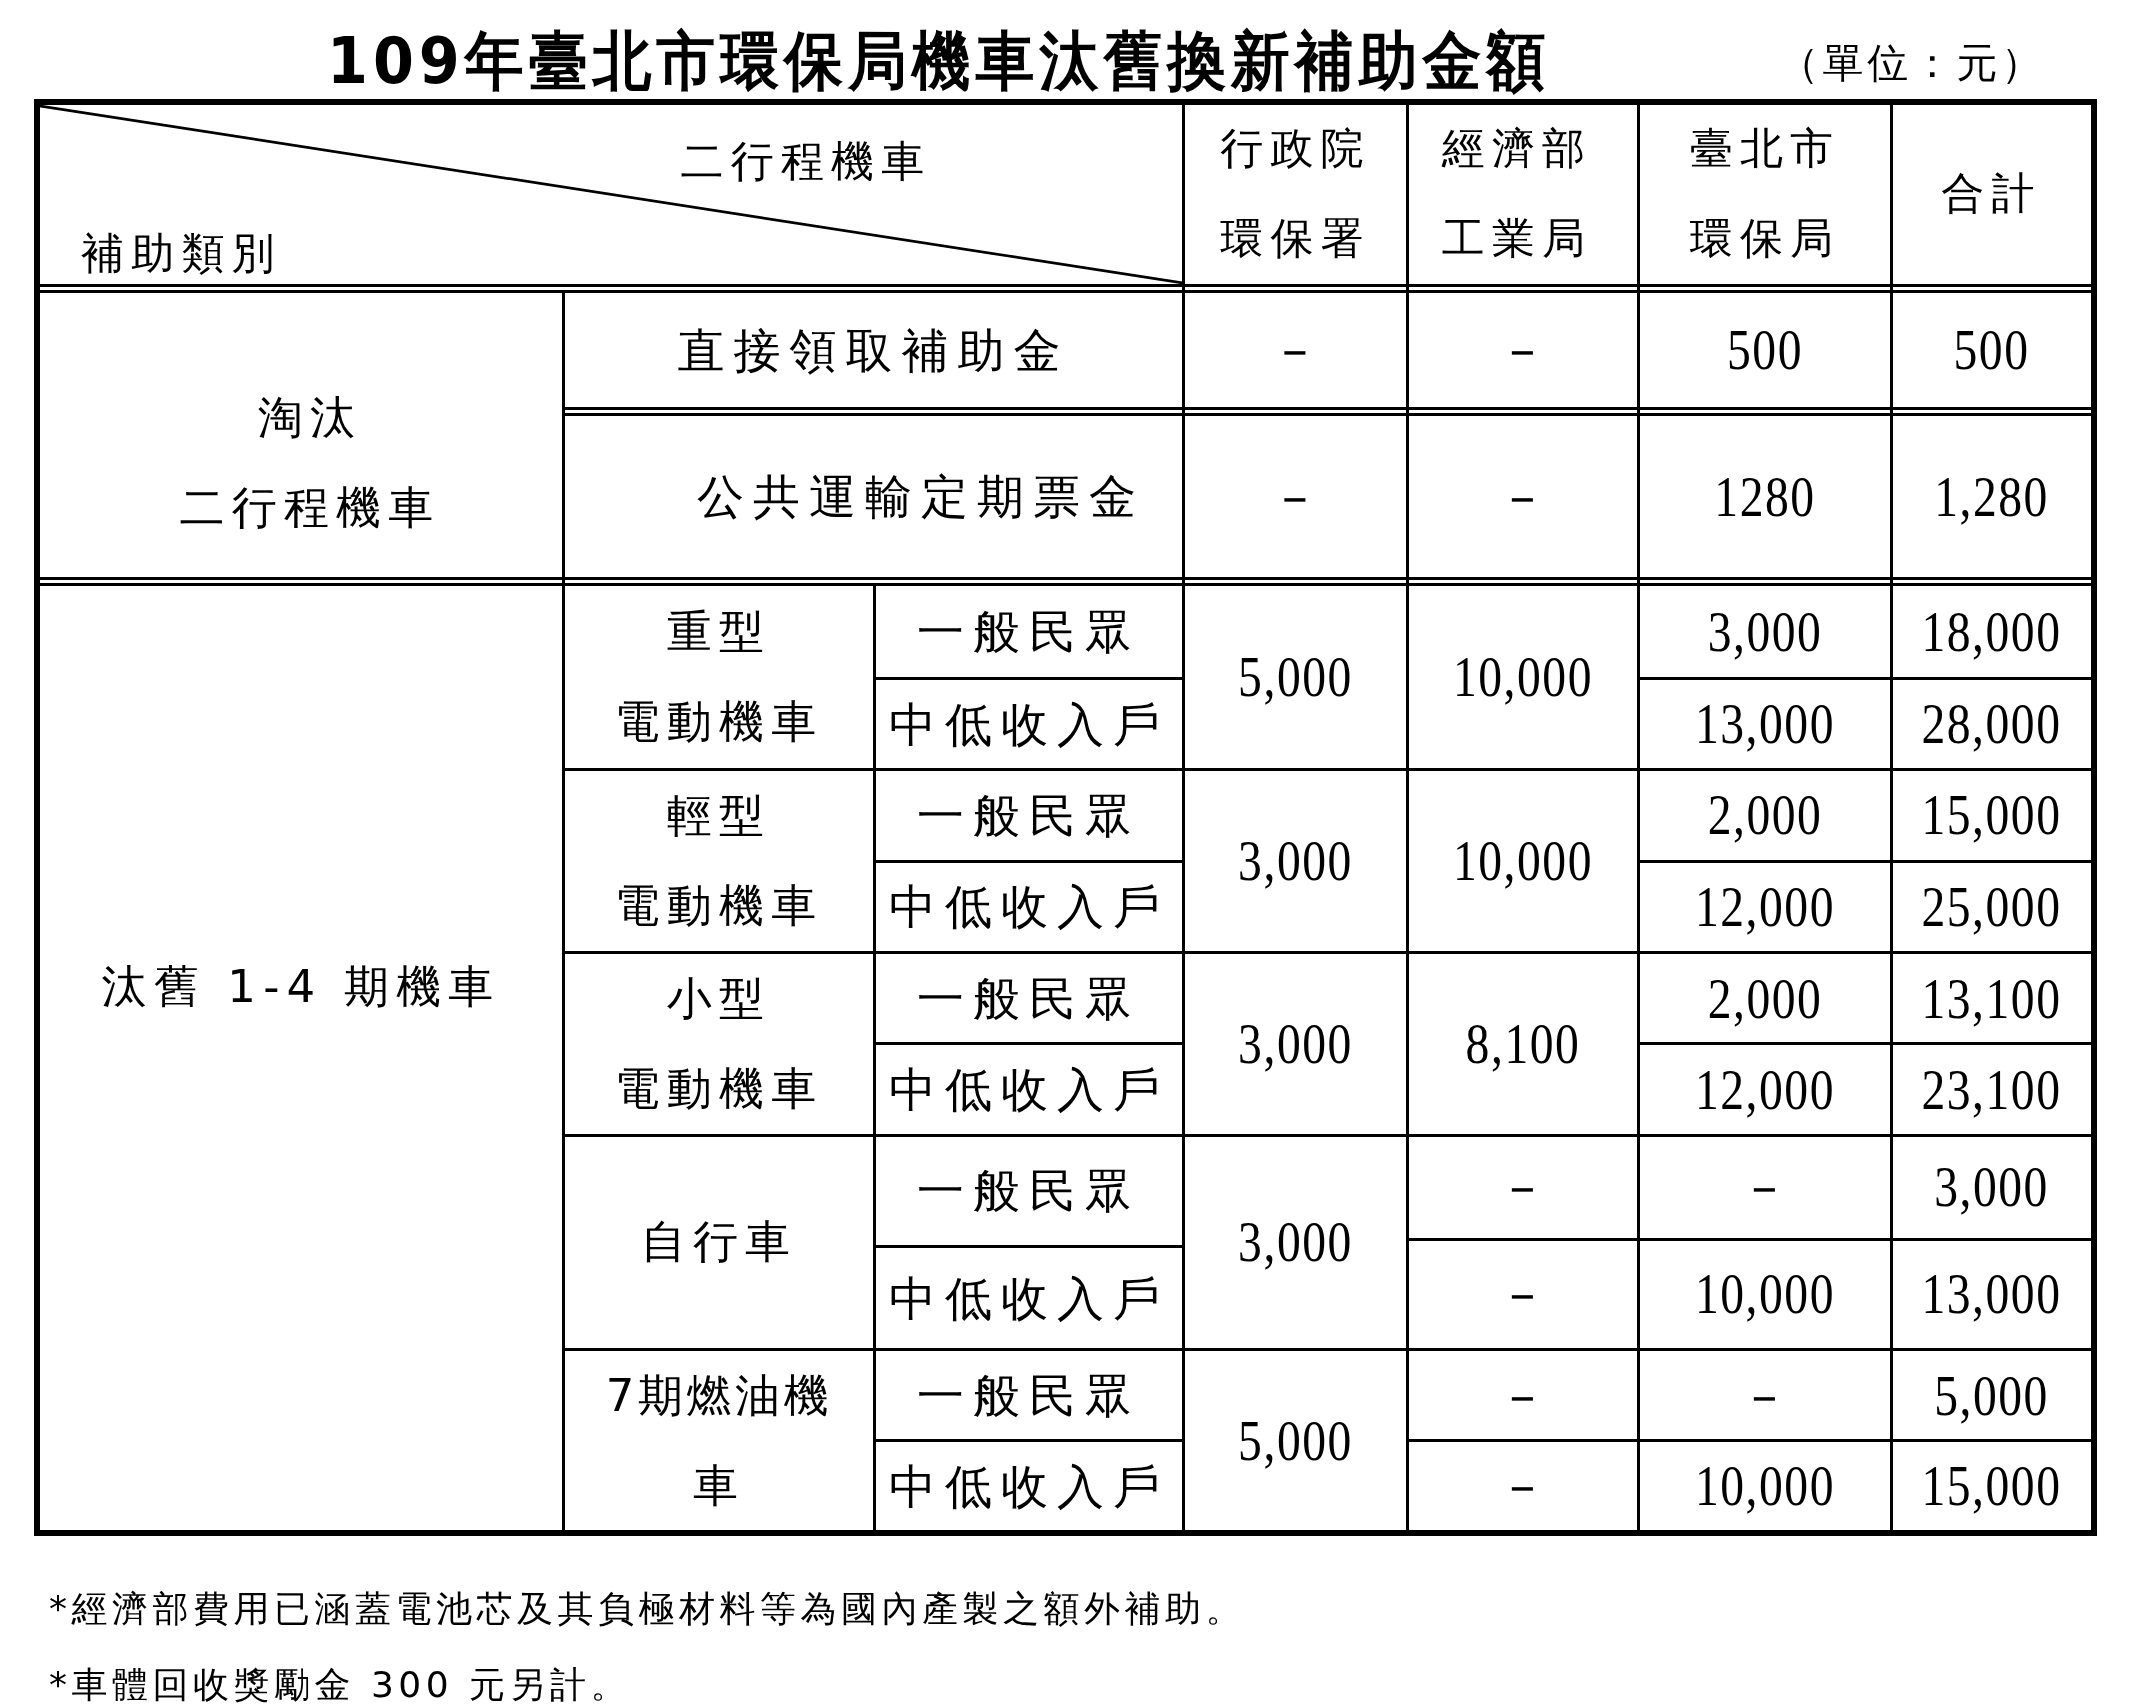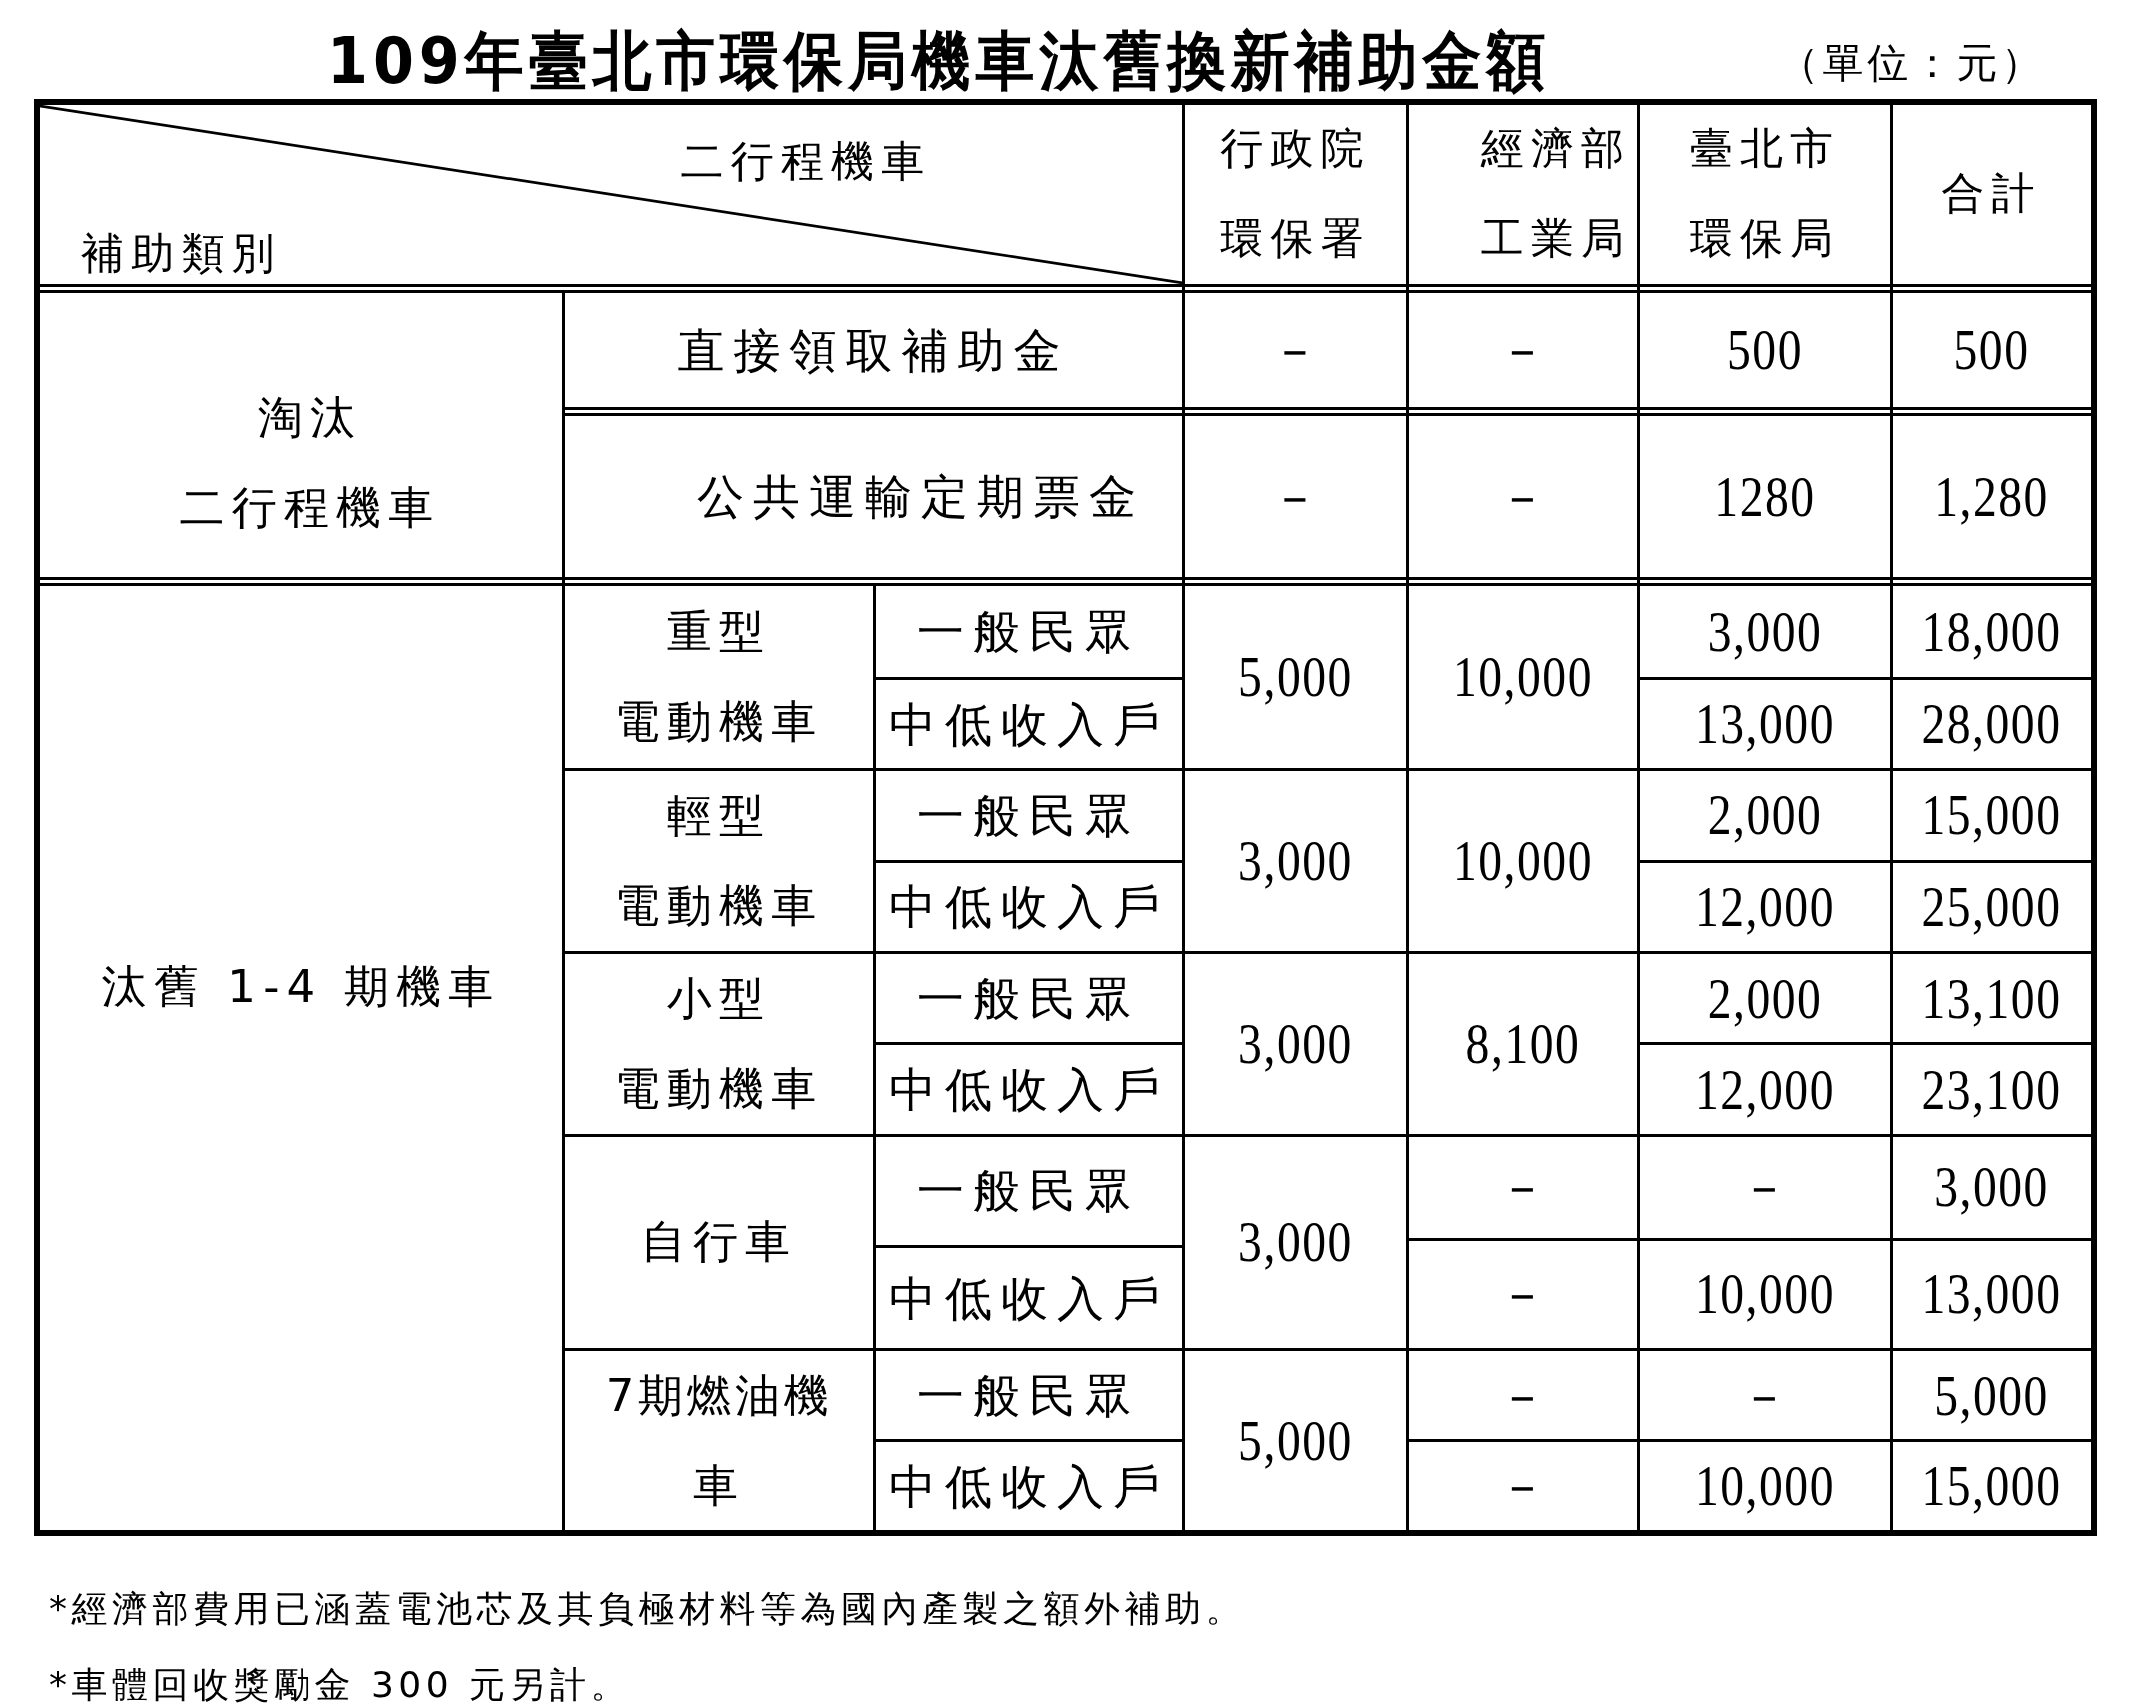--- a/index.html
+++ b/index.html
@@ -81,21 +81,21 @@
 <div class="hl" style="left:873px; top:1439px; width:311px;"></div>
 <div class="hl" style="left:1406px; top:1439px; width:688px;"></div>
 
 <div class="cell hdr" style="left:645px; top:116px; width:322px; height:90px;">二行程機車</div>
 <div class="cell hdr" style="left:81px; top:208px; width:269px; height:90px; justify-content:flex-start;">補助類別</div>
 
 <div class="cell stack" style="left:1185px; top:102px; width:221px; height:182px;">
   <span class="hdr">行政院</span>
   <span class="hdr">環保署</span>
 </div>
-<div class="cell stack" style="left:1409px; top:102px; width:258px; height:182px;padding-left:36px;">
+<div class="cell stack" style="left:1370px; top:102px; width:258px; height:182px;padding-left:36px;">
   <span class="hdr">經濟部</span>
   <span class="hdr">工業局</span>
 </div>
 <div class="cell stack" style="left:1640px; top:102px; width:250px; height:182px;">
   <span class="hdr">臺北市</span>
   <span class="hdr">環保局</span>
 </div>
 <div class="cell stack" style="left:1892px; top:102px; width:199px; height:182px;">
   <span class="hdr">合計</span>
 </div>

